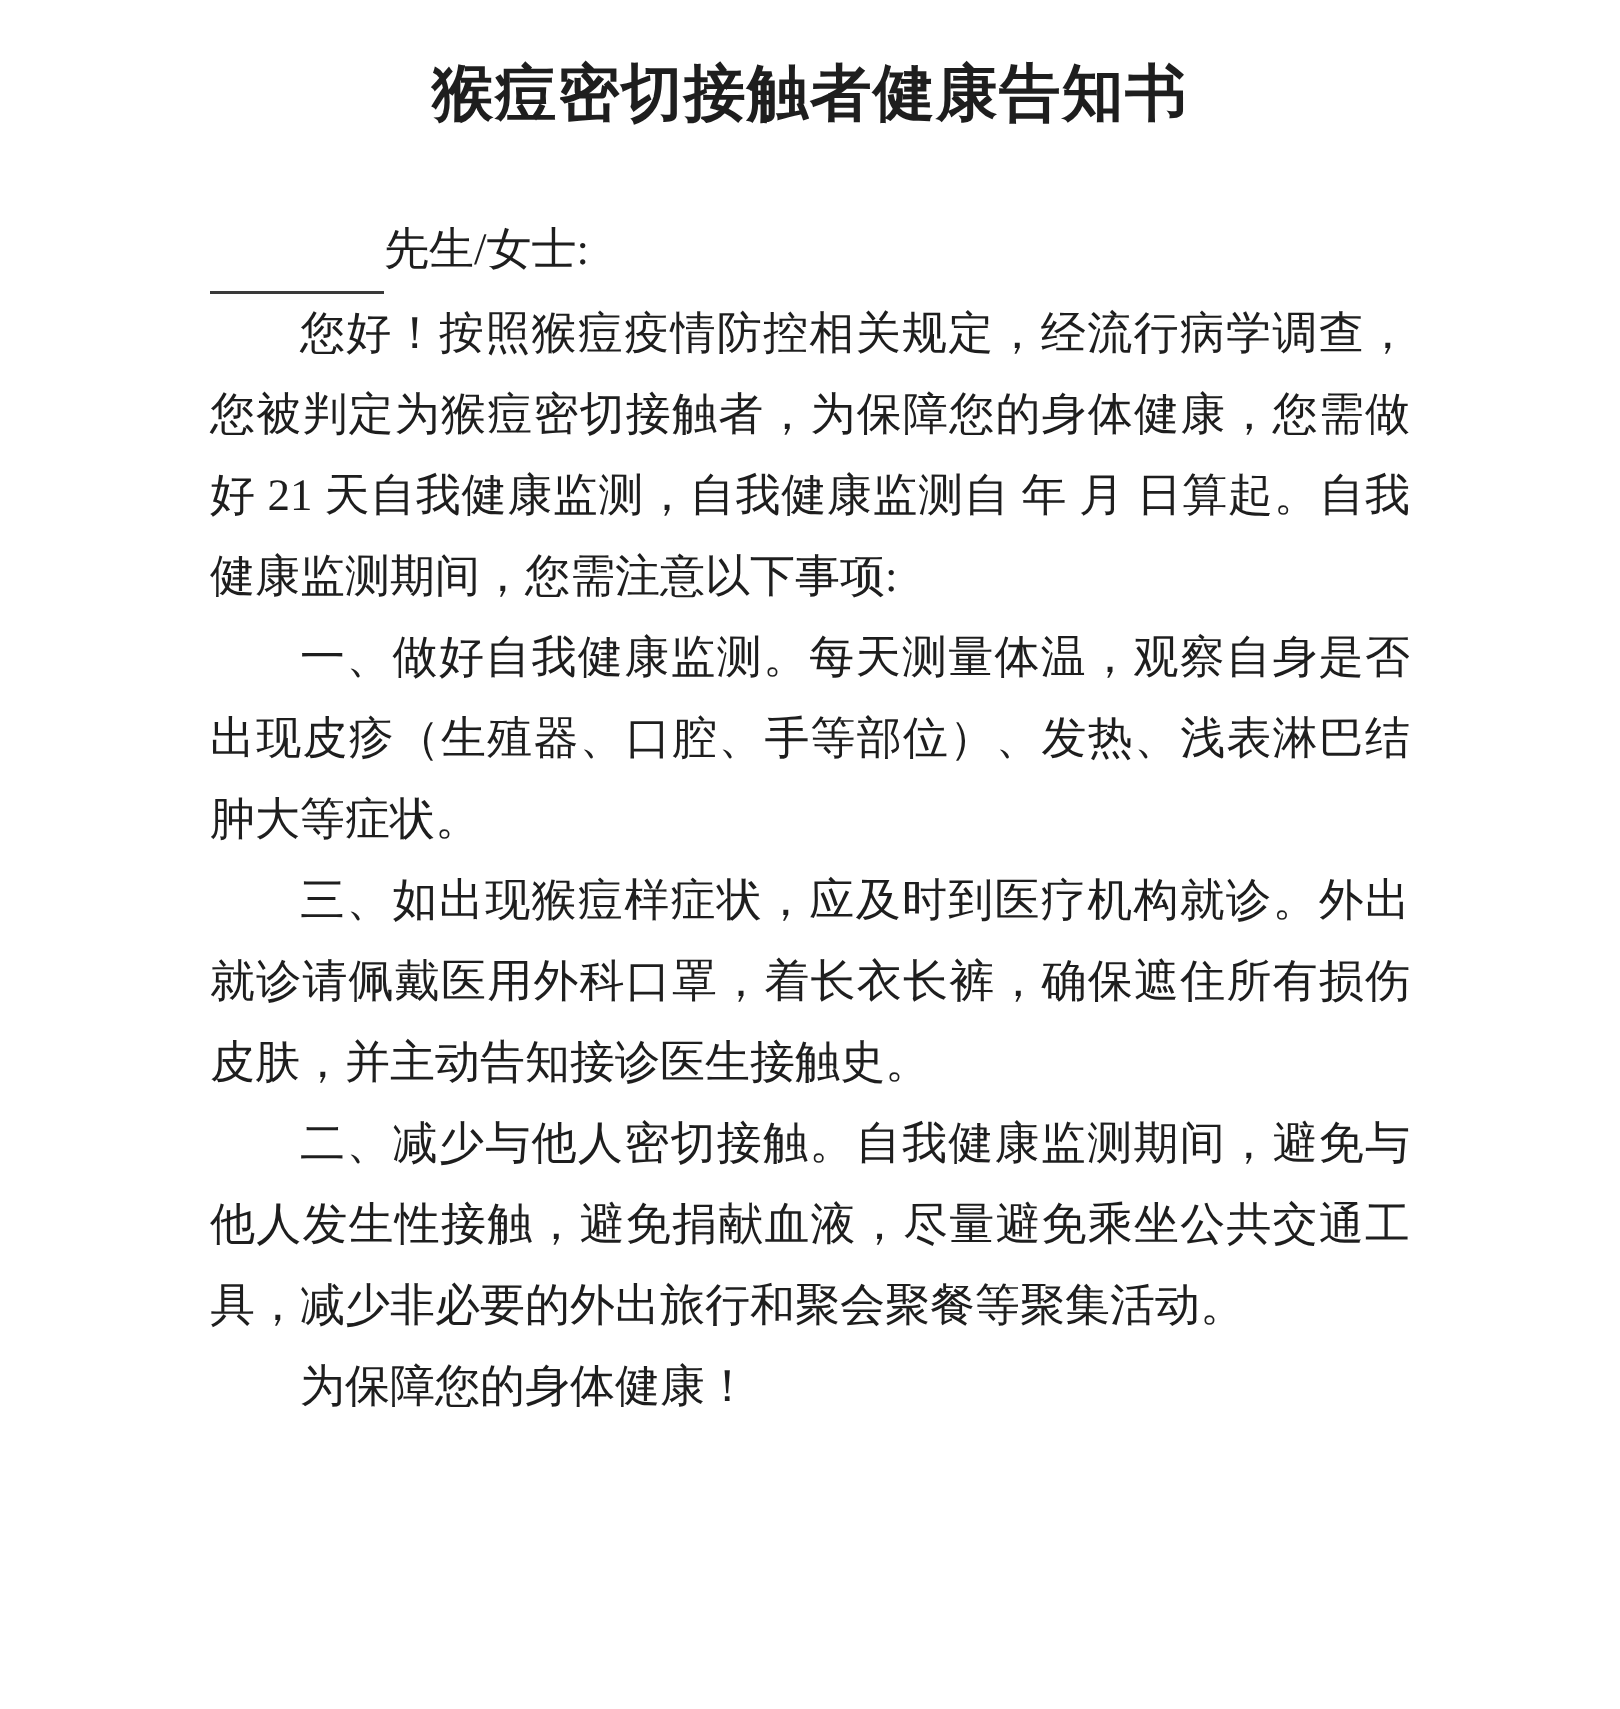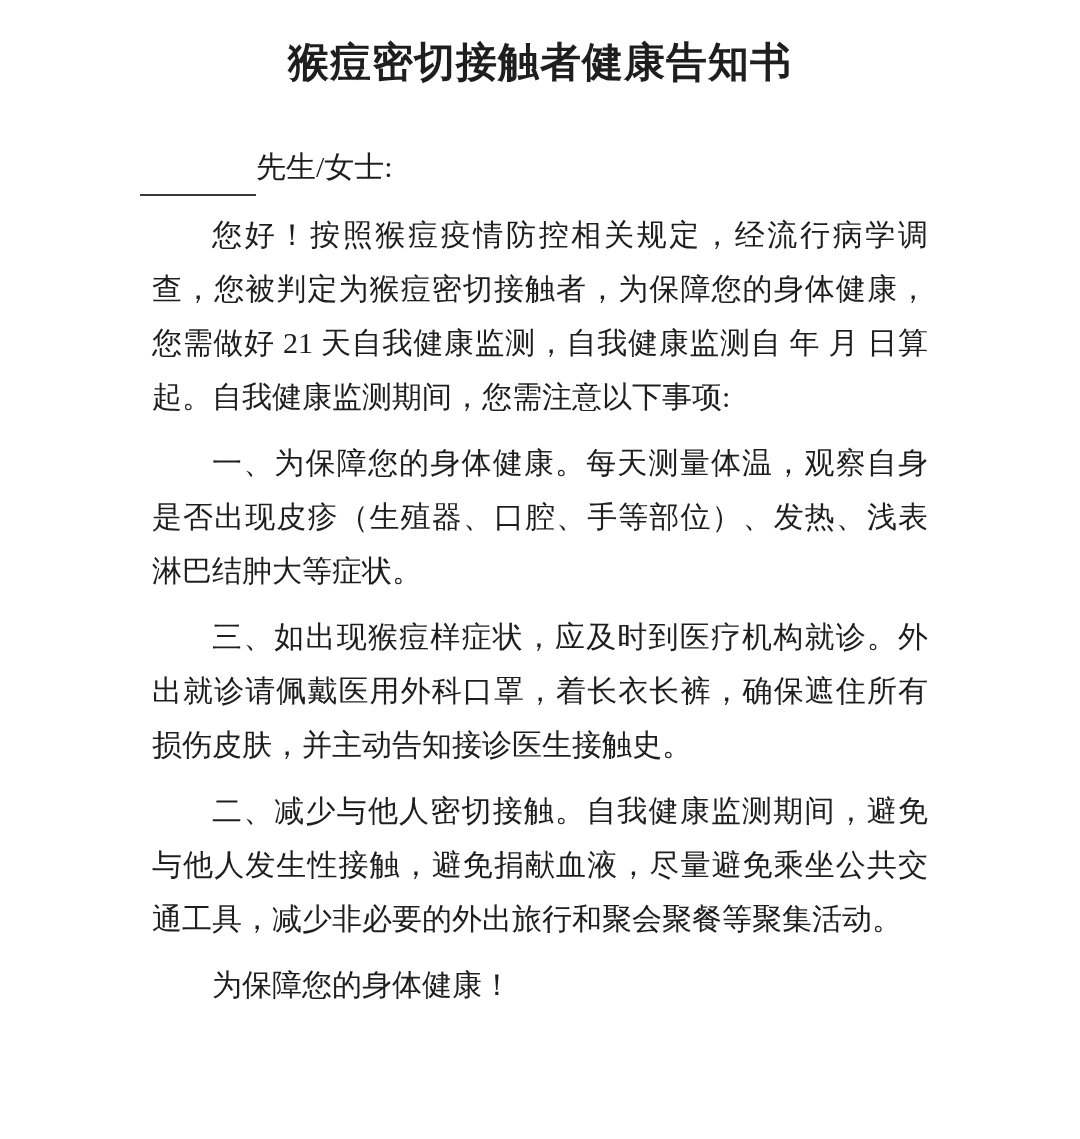--- a/index.html
+++ b/index.html
@@ -34,21 +34,21 @@
   .salutation {
     margin-top: 50px;
     text-align: left;
   }
   .blank-line {
     display: inline-block;
     width: 116px;
     border-bottom: 2px solid #3a3a3a;
   }
   p.para {
-    margin: 12px;
+    margin: 0;
     text-indent: 2em;
   }
   .sign-row {
     margin: 54px 0 0 0;
     text-indent: 2em;
     text-align: center;
     font-family: Liberation Serif, serif;
   }
   .phone-label {
     margin-left: 210px;
@@ -73,21 +73,21 @@
   <div class="doc-title">猴痘密切接触者健康告知书</div>
 
   <div class="doc-body">
 
     <div class="salutation">
       <span class="blank-line">​</span><span>先生/女士:</span>
     </div>
 
     <p class="para">您好！按照猴痘疫情防控相关规定，经流行病学调查，您被判定为猴痘密切接触者，为保障您的身体健康，您需做好 21 天自我健康监测，自我健康监测自 年 月 日算起。自我健康监测期间，您需注意以下事项:</p>
 
-    <p class="para">一、为保障您的身体健康。每天测量体温，观察自身是否出现皮疹（生殖器、口腔、手等部位）、发热、浅表淋巴结肿大等症状。</p>
+    <p class="para">一、做好自我健康监测。每天测量体温，观察自身是否出现皮疹（生殖器、口腔、手等部位）、发热、浅表淋巴结肿大等症状。</p>
 
     <p class="para">三、如出现猴痘样症状，应及时到医疗机构就诊。外出就诊请佩戴医用外科口罩，着长衣长裤，确保遮住所有损伤皮肤，并主动告知接诊医生接触史。</p>
 
     <p class="para">二、减少与他人密切接触。自我健康监测期间，避免与他人发生性接触，避免捐献血液，尽量避免乘坐公共交通工具，减少非必要的外出旅行和聚会聚餐等聚集活动。</p>
 
     <p class="para">为保障您的身体健康！</p>
 
     <div class="sign-row">
       <span>医生:</span><span class="phone-label">联系电话:</span>
     </div>

